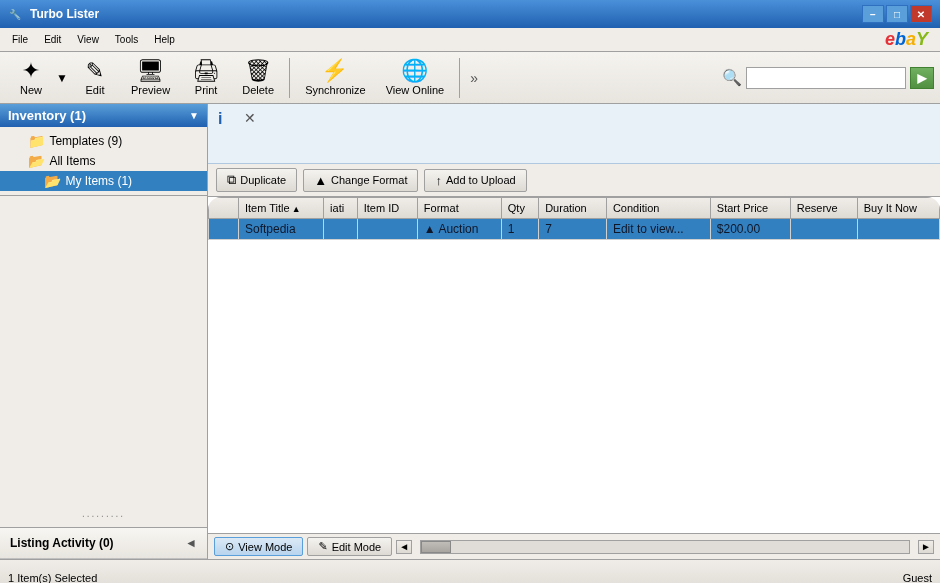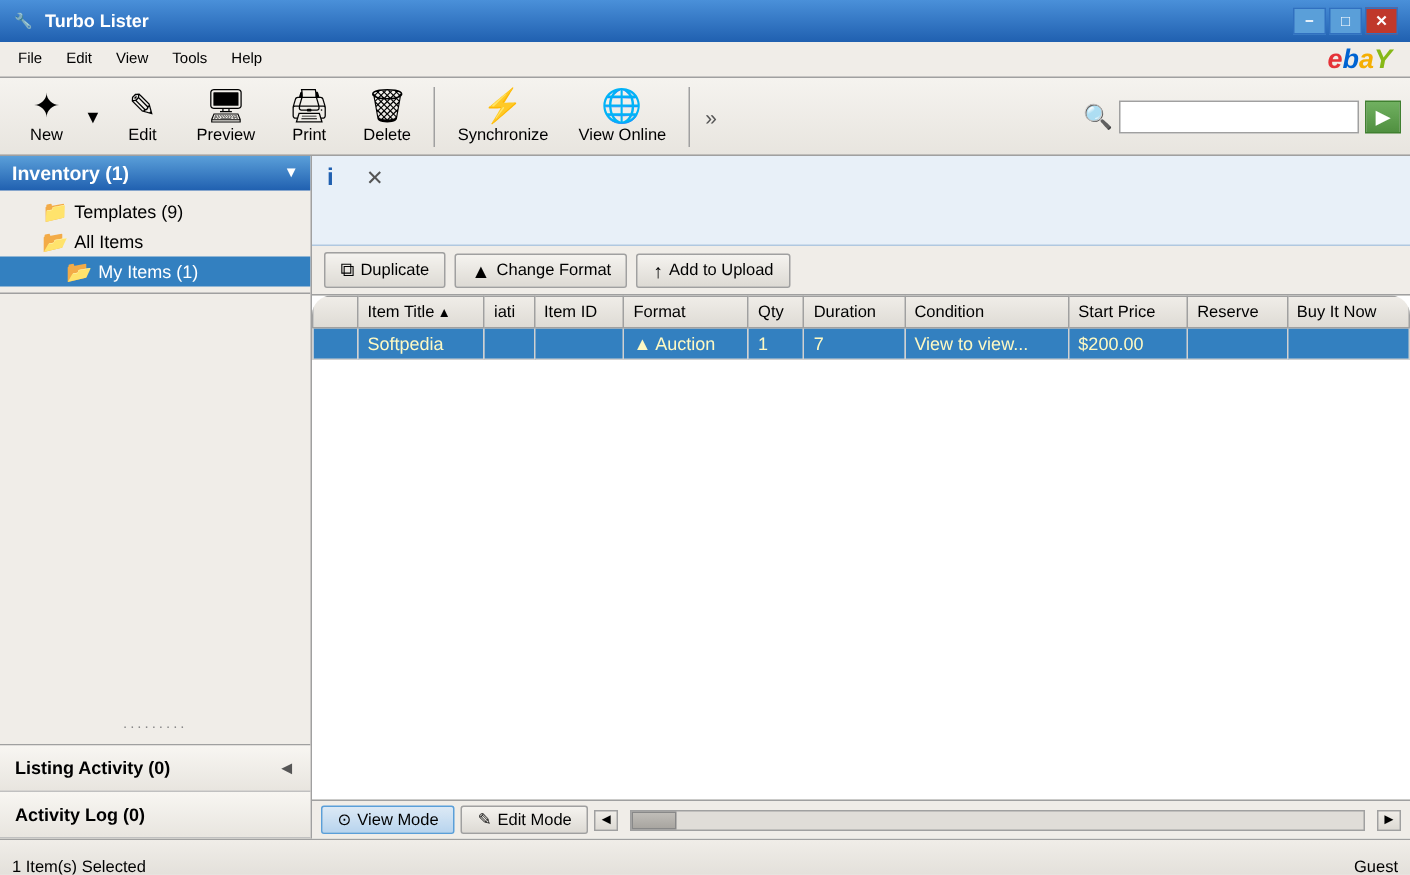--- a/index.html
+++ b/index.html
@@ -332,21 +332,21 @@
       font-size: 11px;
       white-space: nowrap;
       cursor: pointer;
       user-select: none;
     }
     tbody tr {
       background: white;
     }
     tbody tr.selected {
       background: #3380c0;
-      color: #fef9c3;
+      color: #0f172a;
     }
     tbody td {
       border: 1px solid #d0d0d0;
       padding: 3px 6px;
       white-space: nowrap;
     }
 
     
     #status-bar {
       background: linear-gradient(to bottom, #f0ede8, #dddad4);
@@ -512,23 +512,20 @@
     </div>
 
     <div class="sidebar-spacer"></div>
     <div class="sidebar-dots">.........</div>
 
     <div class="sidebar-footer-section">
       <div class="sidebar-footer-item">
         <span>Listing Activity (0)</span>
         <span class="arrow">◄</span>
       </div>
-      <div class="sidebar-footer-item">
-        <span>Activity Log (0)</span>
-      </div>
     </div>
   </div>
 
   <div id="content">
 
     <div id="info-bar">
       <span class="info-icon">i</span>
       <span class="close-btn">✕</span>
     </div>
 
@@ -567,21 +564,21 @@
         <tbody id="table-body">
 
         <tr class="selected">
               <td></td>
               <td>Softpedia</td>
               <td></td>
               <td></td>
               <td>▲ Auction</td>
               <td>1</td>
               <td>7</td>
-              <td>View to view...</td>
+              <td>Edit to view...</td>
               <td>$200.00</td>
               <td></td>
               <td></td>
             </tr>
           </tbody>
       </table>
     </div>
 
     <div id="view-mode-bar">
       <button class="mode-btn active">

